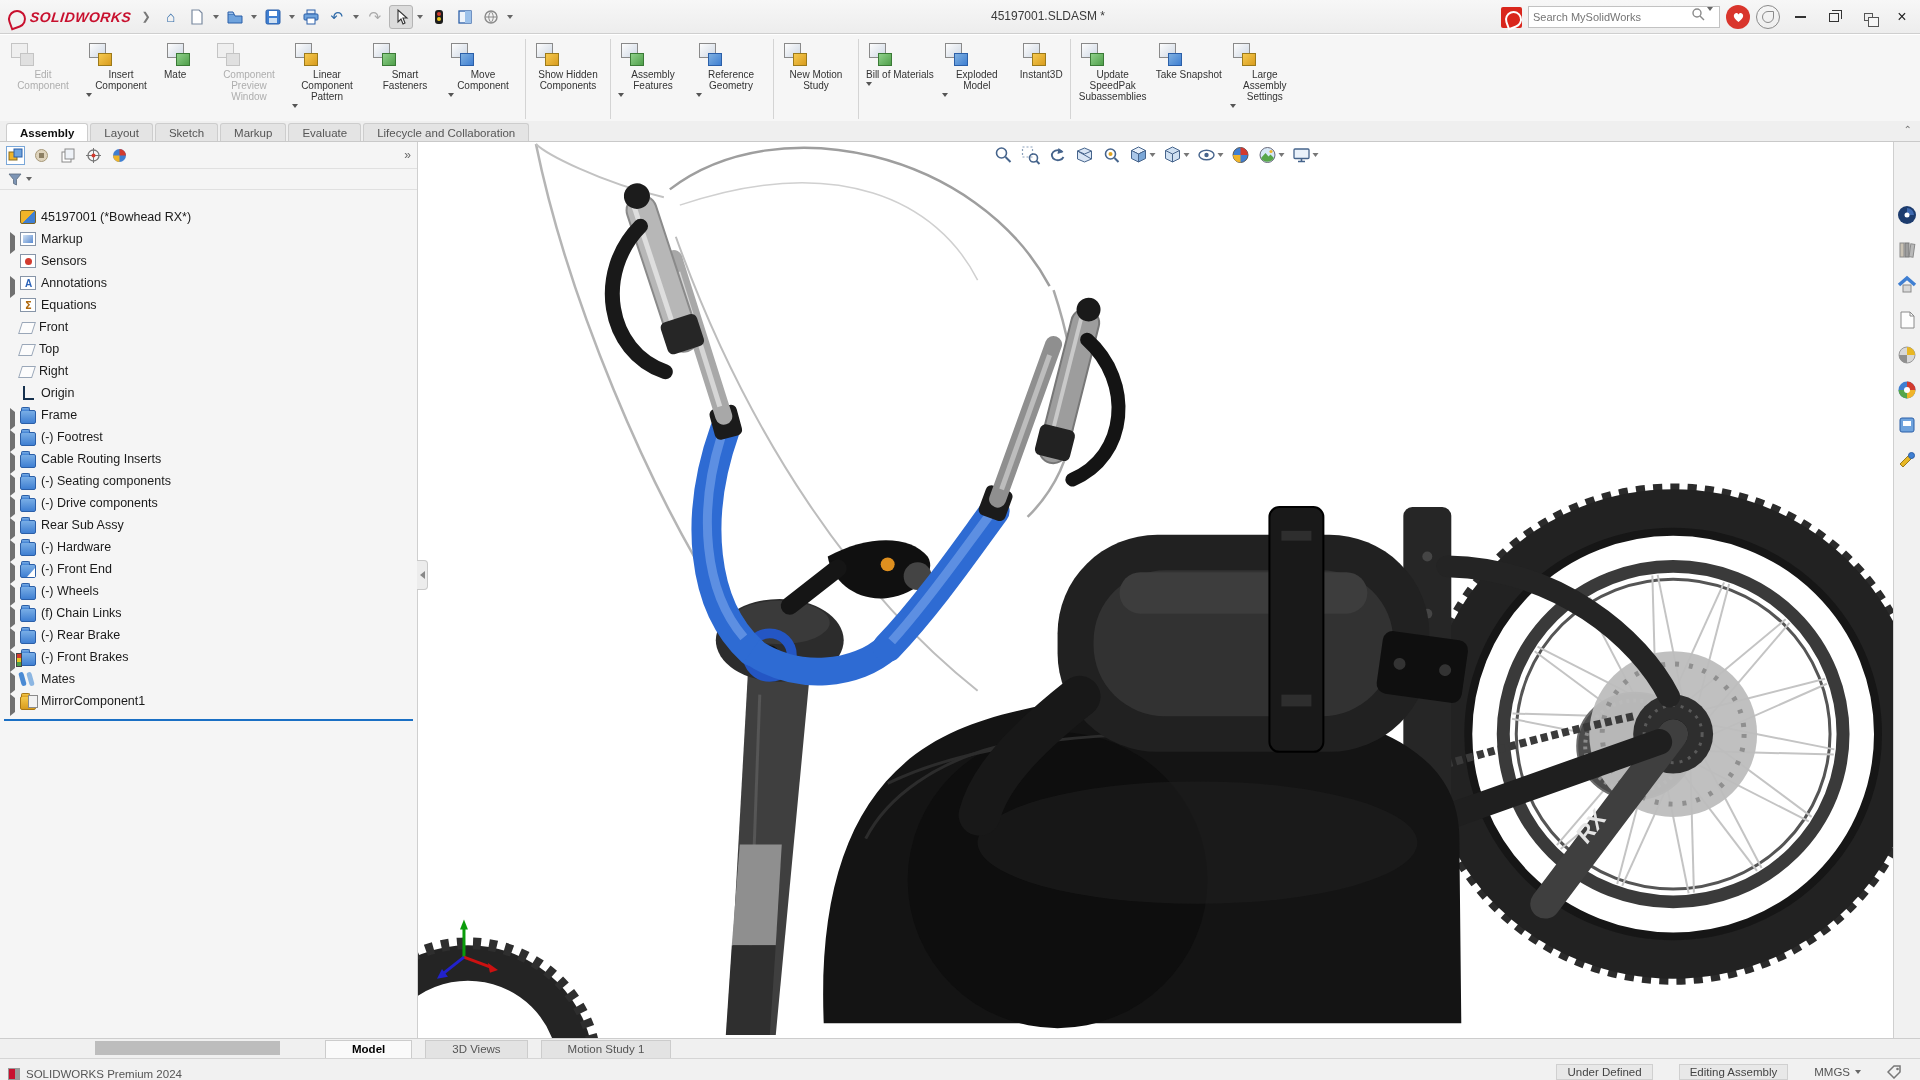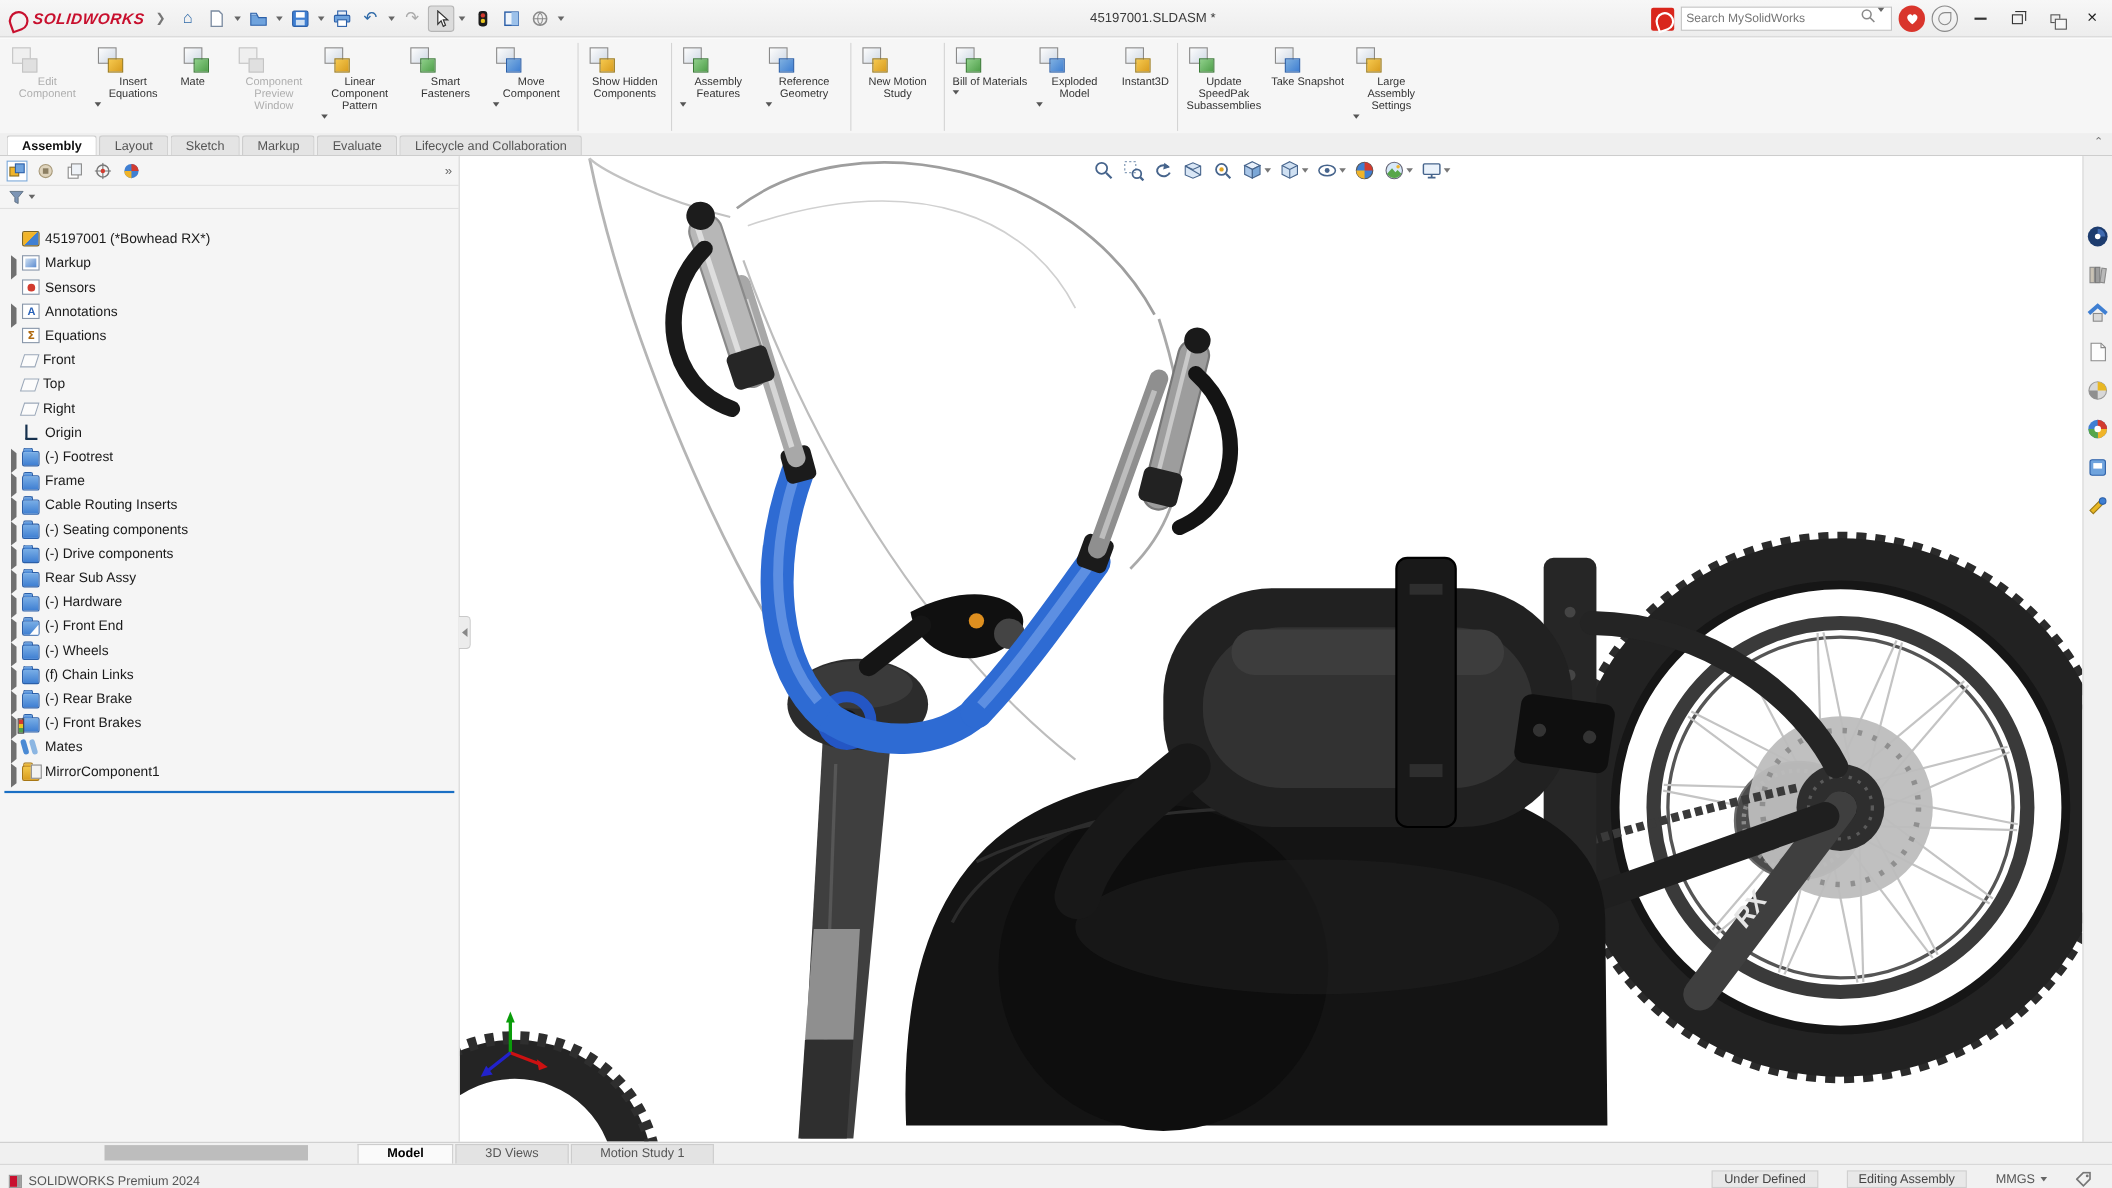--- a/index.html
+++ b/index.html
@@ -99,21 +99,21 @@
   .viewport svg.scene{position:absolute;left:0;top:0;width:100%;height:100%}
   .hud{position:absolute;left:50%;top:3px;transform:translateX(-50%);display:flex;align-items:center;gap:7px;z-index:10}
   .hbtn{display:flex;align-items:center;gap:1px}
   .hcaret{width:0;height:0;border-left:3px solid transparent;border-right:3px solid transparent;border-top:4px solid #777}
   
   .taskpane{width:27px;background:#f1f1f1;border-left:1px solid #cfcfcf;display:flex;flex-direction:column;align-items:center;padding-top:62px;gap:14px}
   .tpbtn{width:21px;height:21px;display:flex;align-items:center;justify-content:center}
   
   .bottombar{position:absolute;left:0;top:1038px;width:1920px;height:20px;background:#f0f0f0;border-top:1px solid #cdcdcd;display:flex;align-items:flex-end}
   .btab-spacer{width:185px;height:14px;background:#bdbdbd;margin:0 45px 3px 95px}
-  .btab{padding:2px 26px 3px;font-size:11.5px;color:#555;background:#e3e3e3;border:1px solid #cccccc;border-bottom:none;margin-right:2px;white-space:nowrap}
+  .btab{padding:2px 26px 3px;font-size:11.5px;color:#555;background:#e3e3e3;border:1px solid #cccccc;border-bottom:none;margin-right:13px;white-space:nowrap}
   .btab.active{background:#fafafa;color:#000;font-weight:bold}
   
   .statusbar{position:absolute;left:0;top:1058px;width:1920px;height:22px;background:#f1f1f1;border-top:1px solid #d5d5d5;display:flex;align-items:flex-end;font-size:11.5px;color:#555;padding:0 8px}
   .sb-left{display:flex;align-items:center;gap:6px}
   .sb-grid{width:12px;height:12px;background:linear-gradient(90deg,#c8102e 0 6px,#9a9a9a 6px);border:1px solid #999}
   .sb-right{margin-left:auto;display:flex;align-items:center;gap:26px;margin-right:10px}
   .sb-chip{background:#e8e8e8;border:1px solid #d0d0d0;padding:1px 10px;color:#444}
   .sb-units{display:flex;align-items:center;gap:5px}
 </style>
 </head>
@@ -224,21 +224,21 @@
 </div>
 
 <div class="ribbon" id="ribbon-buttons">
     <div class="rbtn disabled">
     <div class="ricon ic-v0"></div>
     <div class="rlabel">Edit Component</div>
     <div class="rcaret"></div>
   </div>
     <div class="rbtn">
     <div class="ricon ic-v1"></div>
-    <div class="rlabel">Insert Equations</div>
+    <div class="rlabel">Insert Component</div>
     <div class="rcaret" style="visibility: visible;"></div>
   </div>
     <div class="rbtn">
     <div class="ricon ic-v2"></div>
     <div class="rlabel">Mate</div>
     <div class="rcaret"></div>
   </div>
     <div class="rbtn disabled">
     <div class="ricon ic-v0"></div>
     <div class="rlabel">Component Preview Window</div>
@@ -414,26 +414,26 @@
     <span class="tlabel">Right</span>
   </div>
           <div class="trow">
     <span class="tarrow" style="visibility: hidden;"></span>
     <span class="tico tico-origin"></span>
     <span class="tlabel">Origin</span>
   </div>
           <div class="trow">
     <span class="tarrow"></span>
     <span class="tico tico-folder"></span>
+    <span class="tlabel">Frame</span>
+  </div>
+          <div class="trow">
+    <span class="tarrow"></span>
+    <span class="tico tico-folder"></span>
     <span class="tlabel">(-) Footrest</span>
-  </div>
-          <div class="trow">
-    <span class="tarrow"></span>
-    <span class="tico tico-folder"></span>
-    <span class="tlabel">Frame</span>
   </div>
           <div class="trow">
     <span class="tarrow"></span>
     <span class="tico tico-folder"></span>
     <span class="tlabel">Cable Routing Inserts</span>
   </div>
           <div class="trow">
     <span class="tarrow"></span>
     <span class="tico tico-folder"></span>
     <span class="tlabel">(-) Seating components</span>

